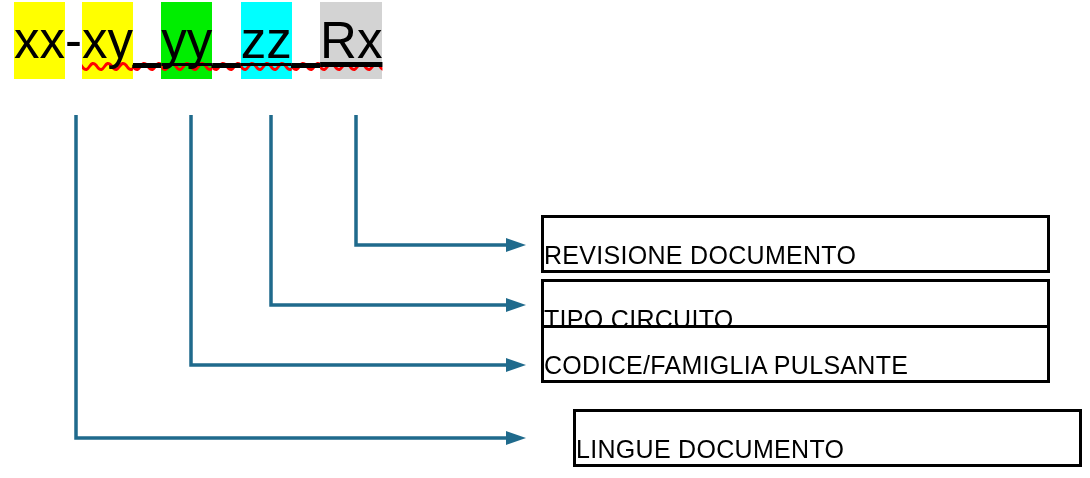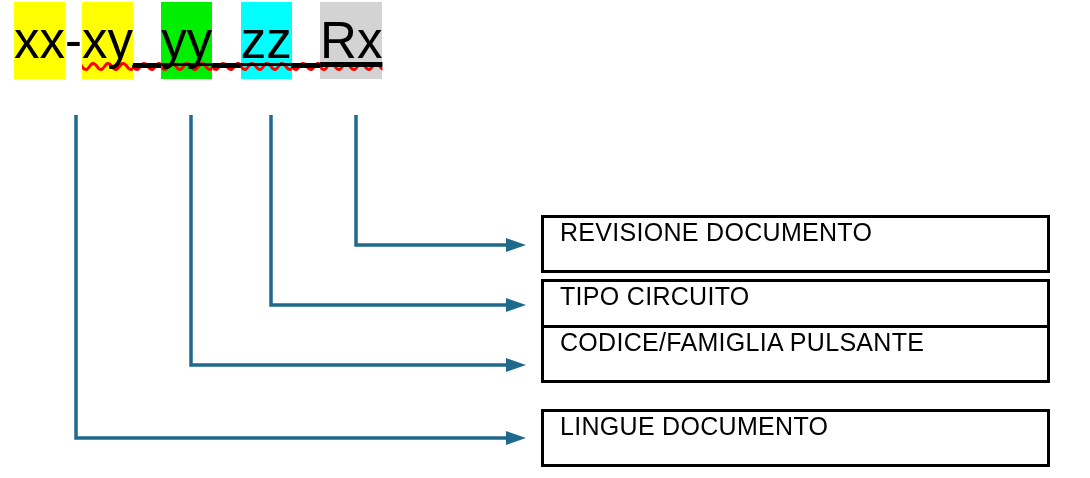--- a/index.html
+++ b/index.html
@@ -71,30 +71,29 @@
   
   .legend-box {
     position: absolute;
     left: 541px;
     width: 509px;
     height: 58px;
     box-sizing: border-box;
     border: 3px solid var(--box-border, #000000);
     background: #ffffff;
     display: flex;
-    align-items: flex-start;
-    padding-left: 16px;
+    align-items: flex-end;
     font-size: 25px;
     letter-spacing: 0.3px;
     white-space: nowrap;
   }
   .box-revisione { top: 215px; }
   .box-tipo      { top: 279px; }
   .box-codice    { top: 325px; }
-  .box-lingue    { top: 409px; }
+  .box-lingue    { top: 409px; margin-left: 32px; }
 </style>
 </head>
 <body>
 
 <div class="doc-code"><span class="hl hl-yellow">xx</span><span>-</span><span class="squiggle"><span class="hl hl-yellow">xy</span><span class="mid-underline"><span>_</span><span class="hl hl-green">yy</span><span>_</span><span class="hl hl-cyan">zz</span><span>_</span></span><span class="hl hl-gray">Rx</span></span></div>
 
 <svg class="connectors" viewBox="0 0 1090 478" xmlns="http://www.w3.org/2000/svg" aria-hidden="true">
   <g>
     <polyline points="356,115 356,245 508,245"></polyline>
     <polygon points="506,238 506,252 526,245"></polygon>

